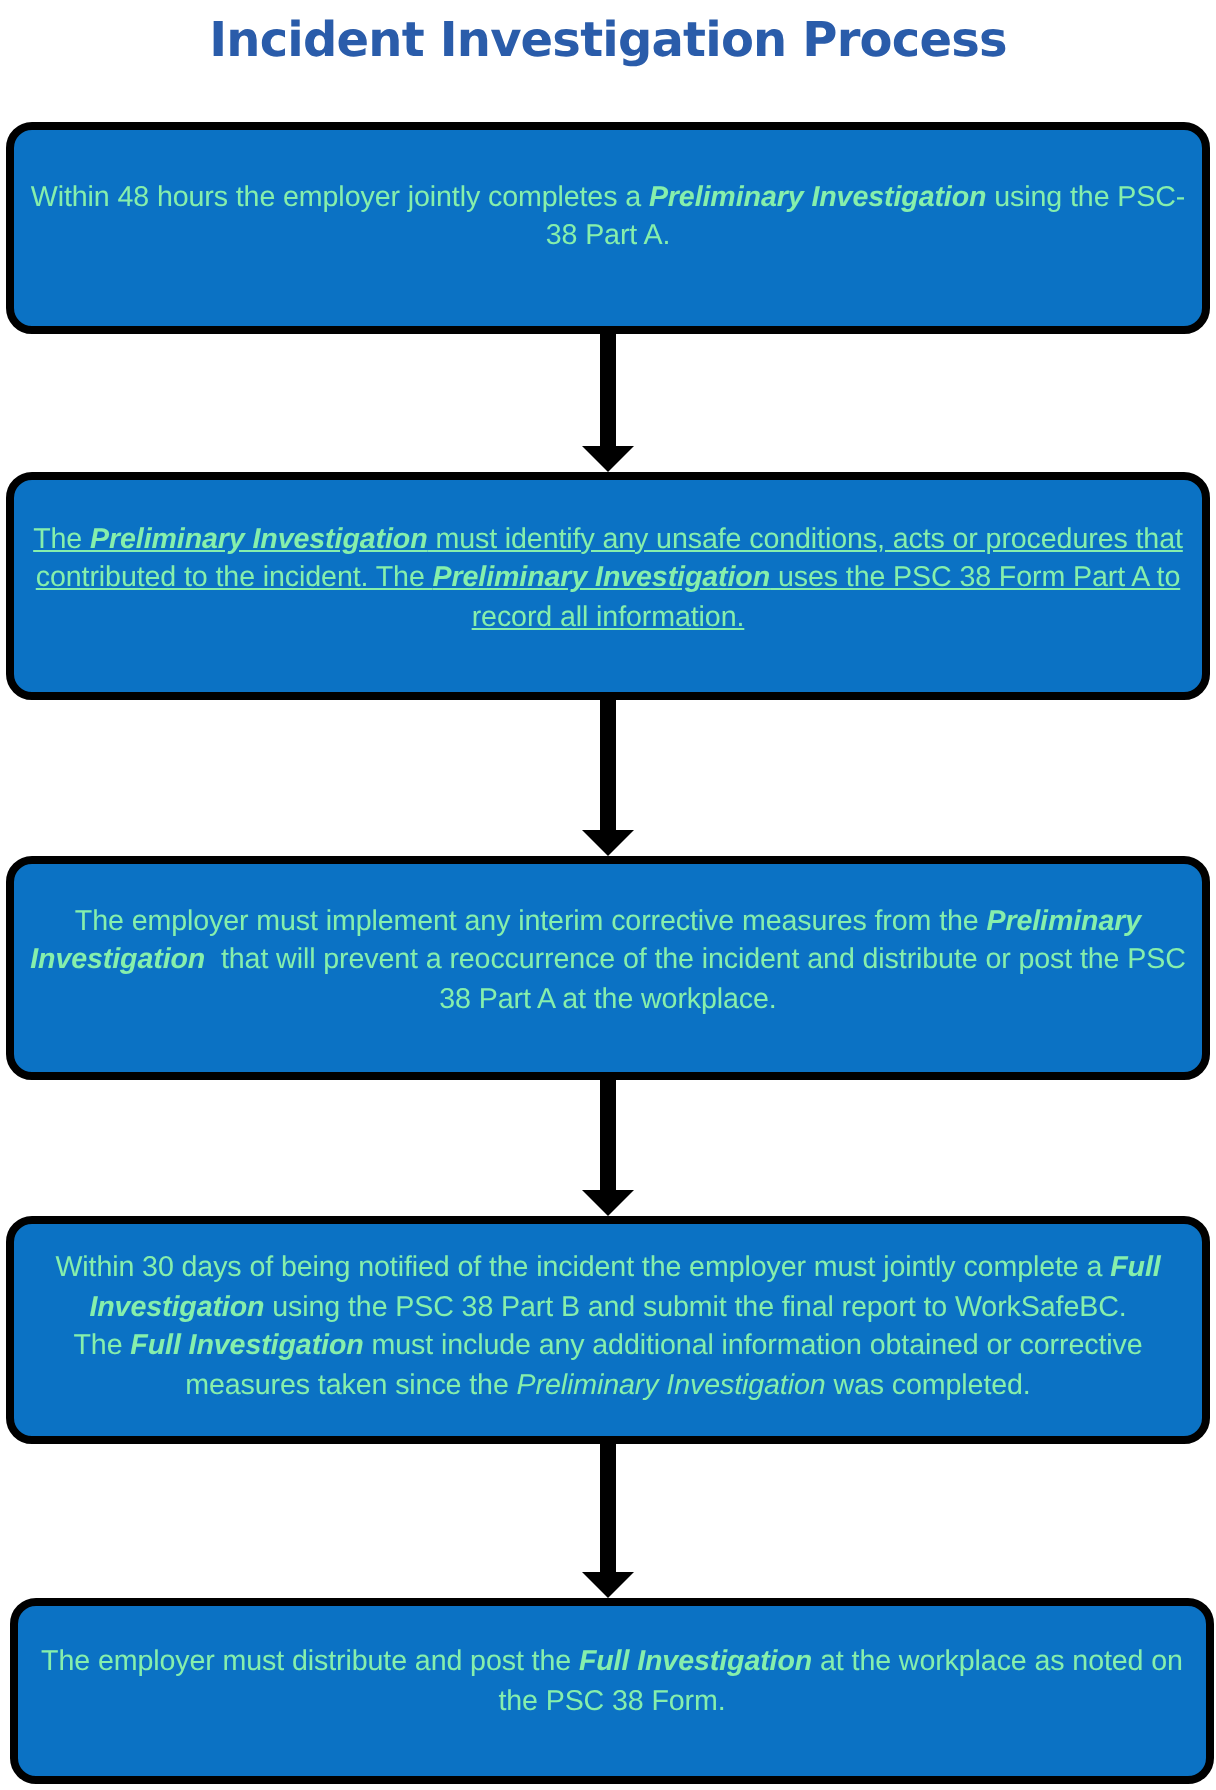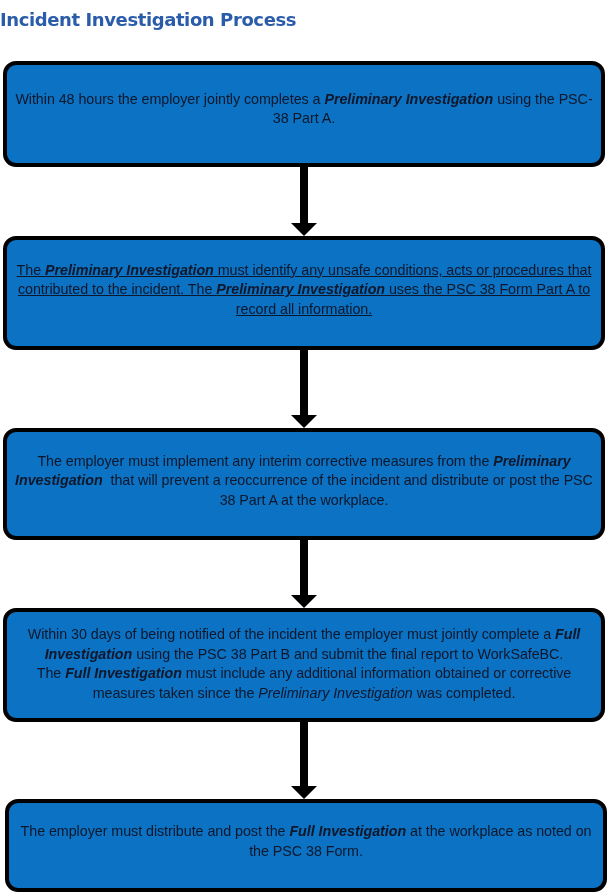--- a/index.html
+++ b/index.html
@@ -19,23 +19,23 @@
     width: 608px;
     height: 895px;
   }
 
   
   .chart-title {
     position: absolute;
     left: 0;
     top: 4px;
     width: 608px;
-    text-align: left;
+    text-align: center;
     font-family: "DejaVu Sans", "Liberation Sans", sans-serif;
-    font-size: 18px;
+    font-size: 24px;
     font-weight: bold;
     letter-spacing: -0.4px;
     color: #2a5caa;
     line-height: 32px;
     white-space: nowrap;
   }
 
   
   .process-box {
     position: absolute;
@@ -44,21 +44,21 @@
     border: 4px solid #000000;
     border-radius: 13px;
     display: flex;
     align-items: center;
     justify-content: center;
   }
 
   .box-text {
     width: 100%;
     text-align: center;
-    color: #0f172a;
+    color: #86efac;
     font-family: "Liberation Sans", sans-serif;
     font-size: 14.3px;
     line-height: 19.5px;
     padding: 0 8px;
     box-sizing: border-box;
     letter-spacing: -0.05px;
   }
 
   .box-text em {
     font-style: italic;

